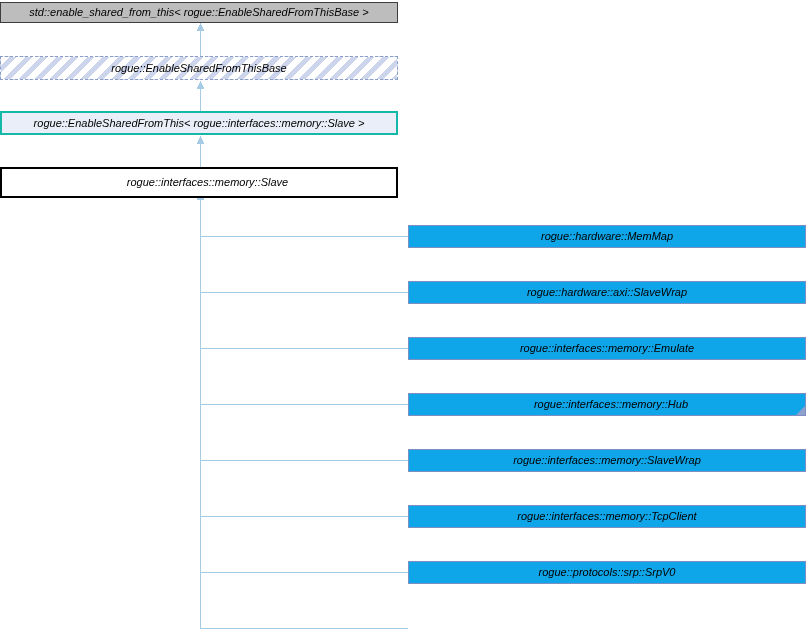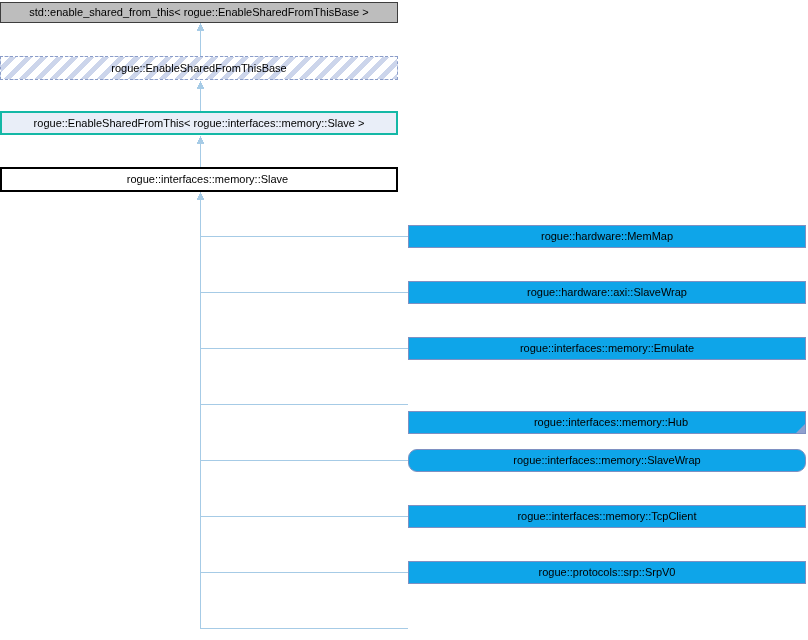--- a/index.html
+++ b/index.html
@@ -19,20 +19,21 @@
   }
   .node {
     position: absolute;
     box-sizing: border-box;
     display: flex;
     align-items: center;
     justify-content: center;
     text-align: center;
     white-space: nowrap;
     line-height: 1;
+    font-style: italic;
   }
   
   .ancestor { left: 0; width: 398px; }
   .node-external {
     top: 2px; height: 21px;
     background: #bdbdbd;
     border: 1px solid #3d3d3d;
   }
   .node-hatched {
     top: 56px; height: 24px;
@@ -40,36 +41,36 @@
       #ffffff 0px, #ffffff 6px,
       #ccd5eb 6px, #ccd5eb 11px);
     border: 1px dashed #8a9cc8;
   }
   .node-template {
     top: 111px; height: 24px;
     background: #e9eef8;
     border: 2px solid #14b8a6;
   }
   .node-current {
-    top: 167px; height: 25px;
+    top: 167px; height: 31px;
     background: #ffffff;
     border: 2px solid #000000;
     padding-left: 17px;
   }
   
   .derived {
     left: 408px; width: 398px; height: 23px;
     background: #0ea5e9;
     border: 1px solid #7e90c2;
   }
   .d0 { top: 225px; }
   .d1 { top: 281px; }
   .d2 { top: 337px; }
-  .d3 { top: 411px; padding-left: 8px; }
-  .d4 { top: 449px; border-radius: 9px; }
+  .d3 { top: 393px; padding-left: 8px; }
+  .d4 { top: 449px; }
   .d5 { top: 505px; }
   .d6 { top: 561px; }
   .d7 { top: 617px; }
   .corner-fold {
     position: absolute;
     right: 0;
     bottom: 0;
     width: 0;
     height: 0;
     border-style: solid;

